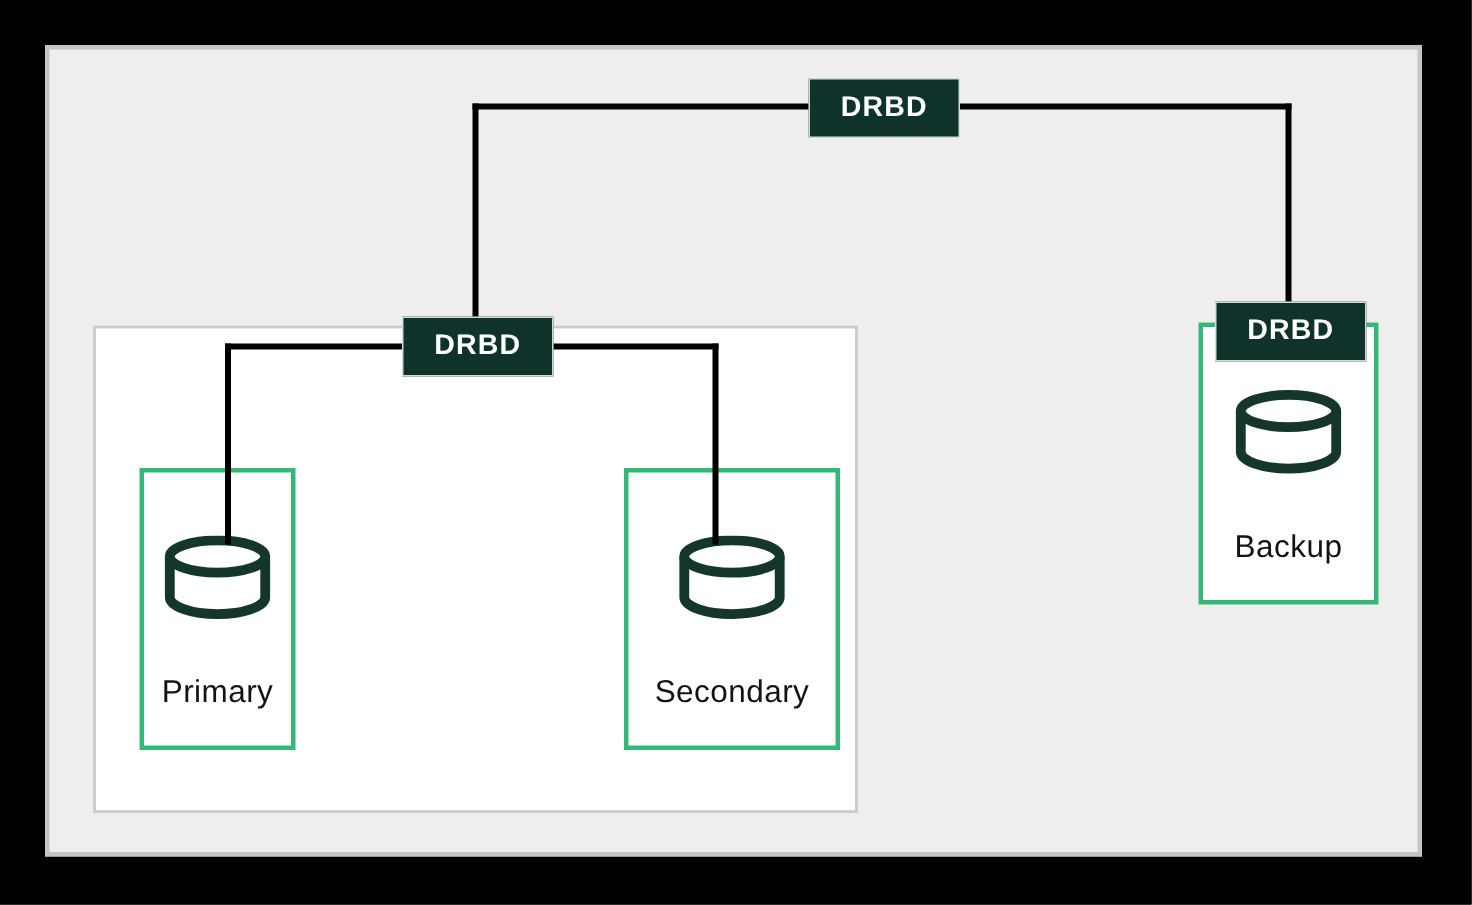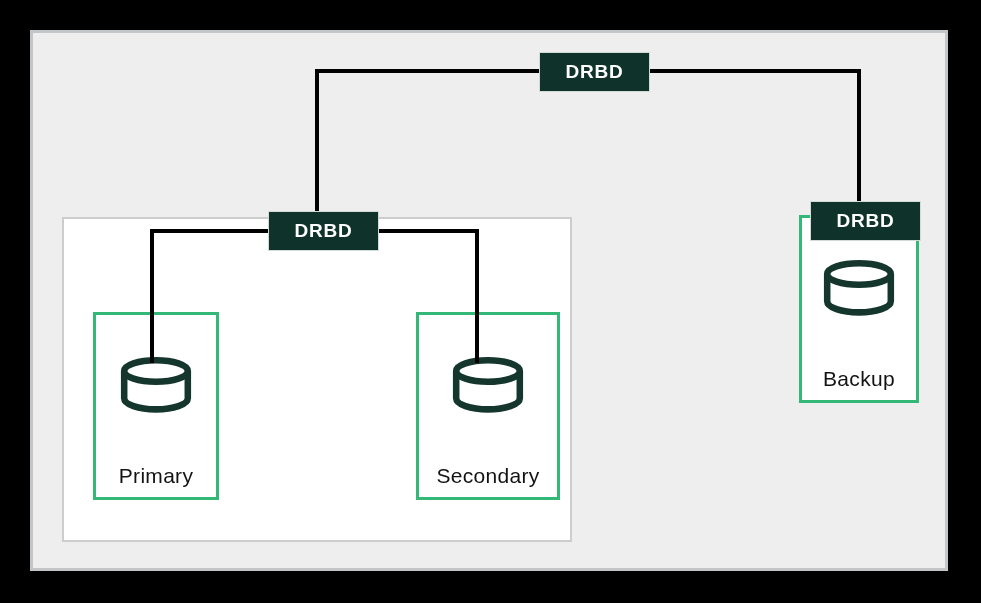--- a/index.html
+++ b/index.html
@@ -35,52 +35,52 @@
     background: #ffffff;
     border: 2px solid #cdcdcd;
     box-sizing: border-box;
     z-index: 2;
   }
   .node {
     position: absolute;
     background: #ffffff;
     border: 3px solid #34b877;
     box-sizing: border-box;
-    width: 126px;
+    width: 104px;
     height: 188px;
     display: flex;
     flex-direction: column;
     align-items: center;
     z-index: 3;
   }
   .node-primary   { left: 93px;  top: 312px; }
   .node-secondary { left: 416px; top: 312px; width: 144px; }
   .node-backup    { left: 799px; top: 215px; width: 120px; }
   .node svg {
     margin-top: 42px;
     display: block;
   }
   .node-label {
-    margin-top: 49px;
+    margin-top: 35px;
     font-size: 21px;
     letter-spacing: 0.3px;
     color: #131313;
     white-space: nowrap;
   }
   .line {
     position: absolute;
     background: #000000;
     z-index: 4;
   }
   .drbd {
     position: absolute;
     background: #0f332a;
     border: 1px solid #d3dbd7;
     box-sizing: border-box;
-    width: 111px;
+    width: 101px;
     height: 40px;
     display: flex;
     align-items: center;
     justify-content: center;
     z-index: 5;
   }
   .drbd-label {
     color: #ffffff;
     font-size: 19px;
     font-weight: 600;

